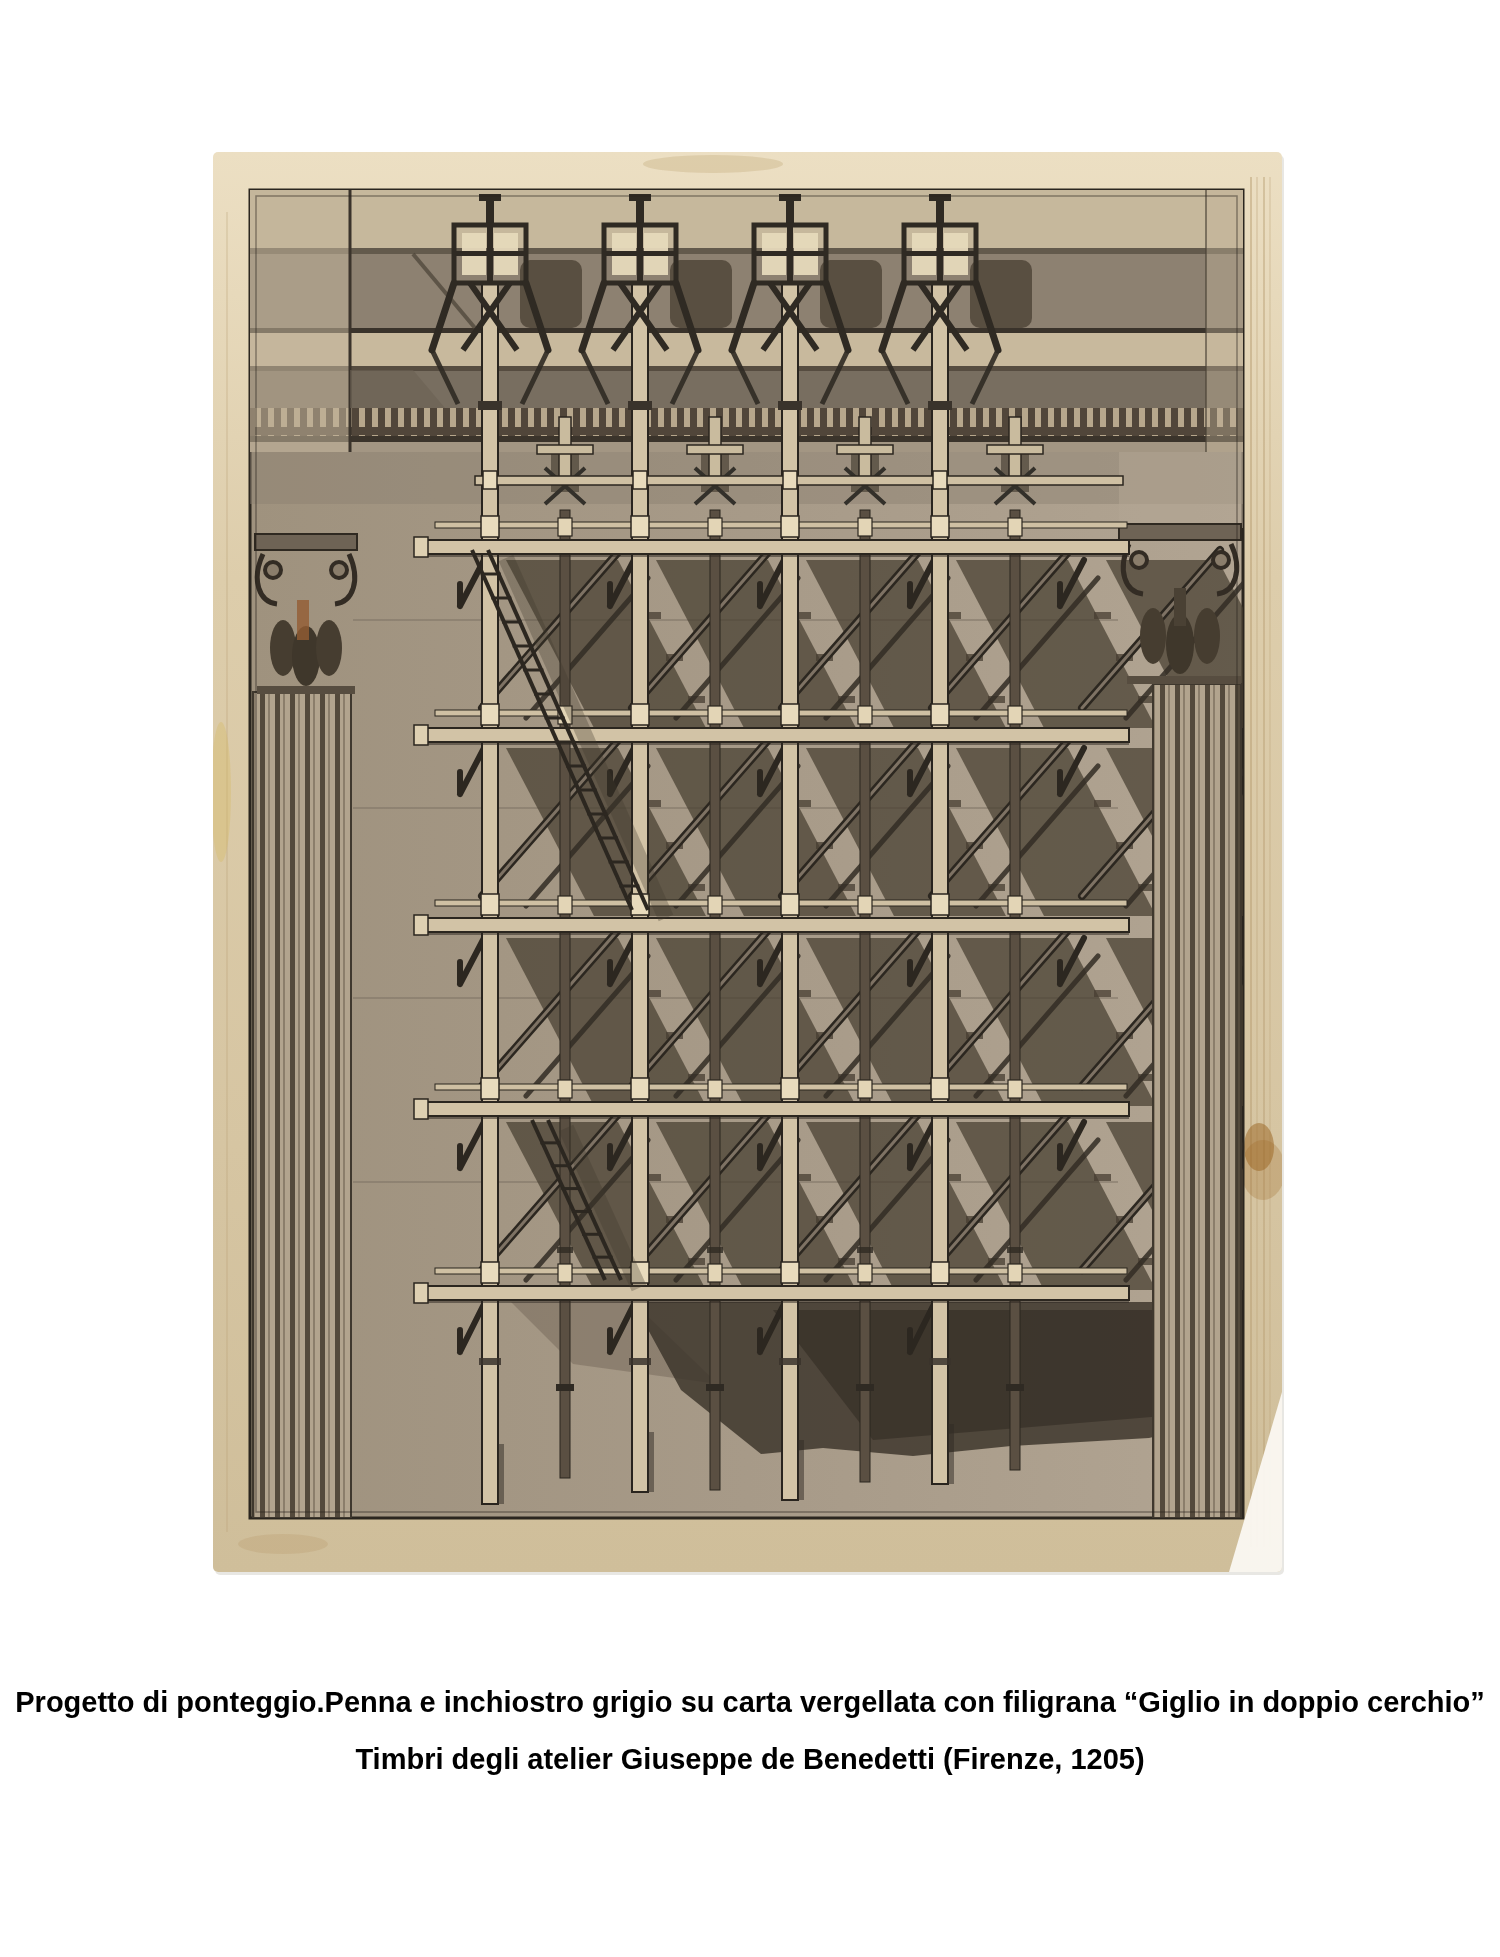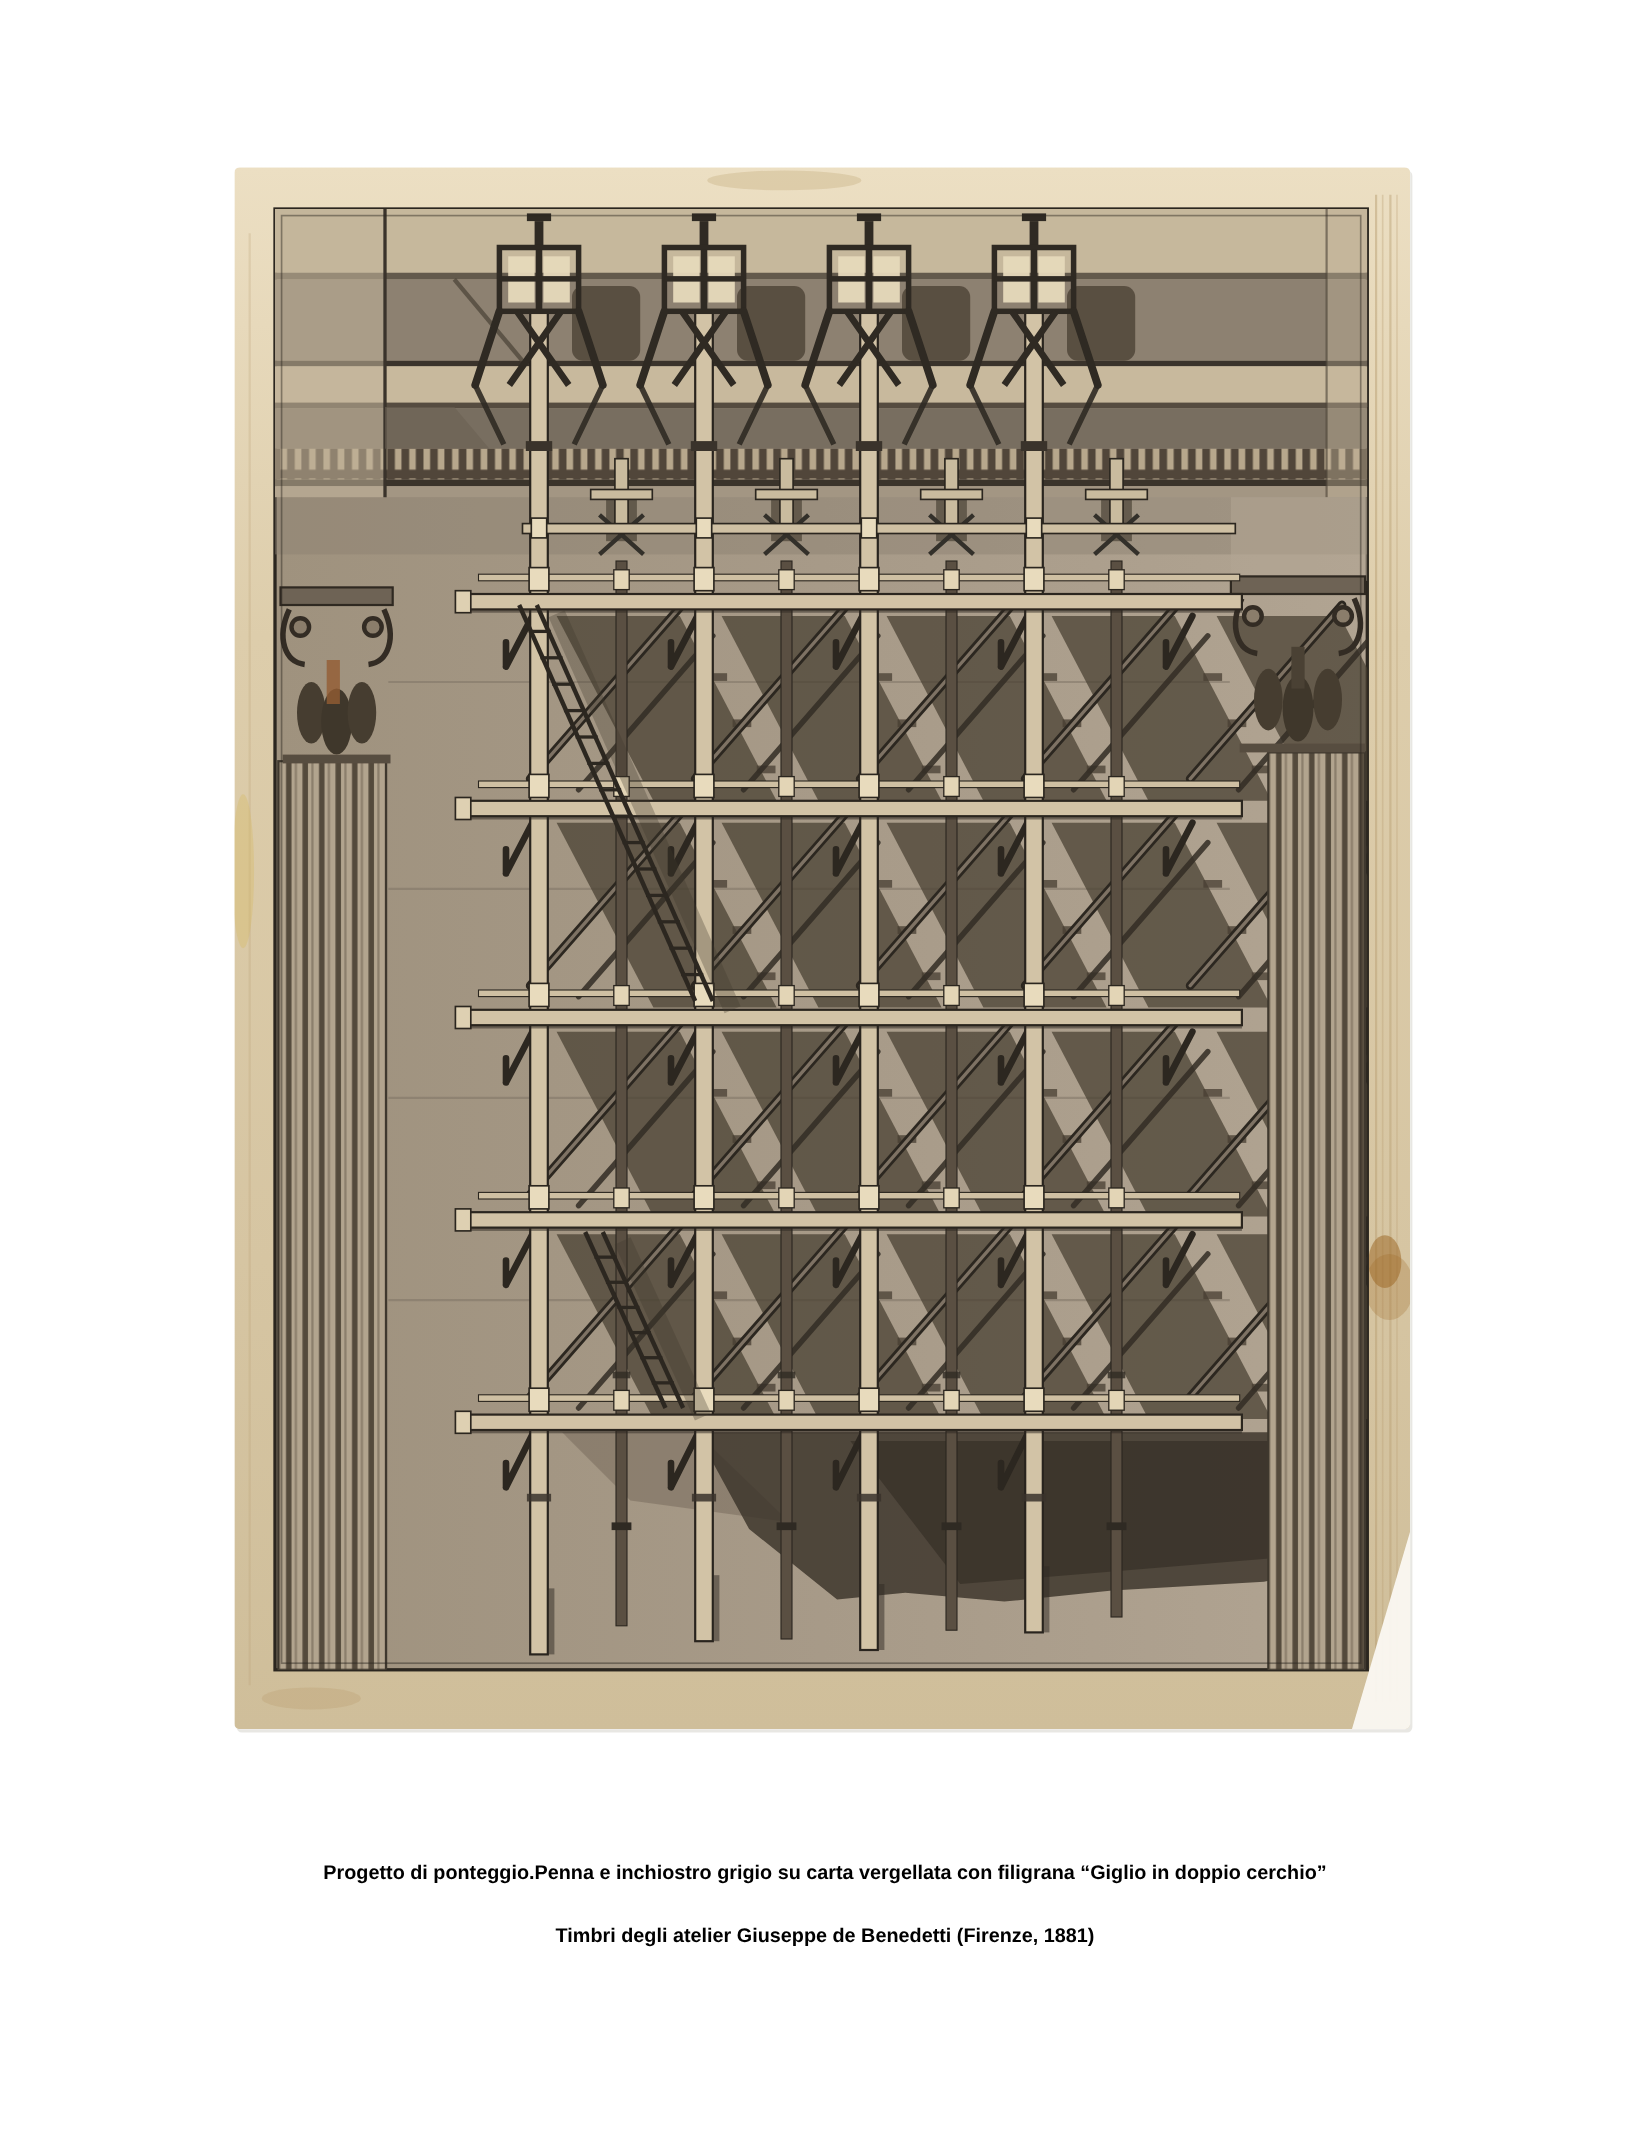--- a/index.html
+++ b/index.html
@@ -12,21 +12,21 @@
   .page{position:relative;width:1500px;height:1957px;background:var(--p-page_bg,#ffffff);}
   figure.scan{
     position:absolute;left:213px;top:152px;width:1069px;height:1420px;
     margin:0;padding:0;border-radius:5px;overflow:hidden;
     box-shadow:2px 3px 0 rgba(190,185,175,0.35);
   }
   figure.scan svg{display:block;width:1069px;height:1420px;}
   .caption{
     position:absolute;top:1689px;left:0;width:100%;
     text-align:center;font-weight:bold;
-    font-size:18px;line-height:27px;
+    font-size:29px;line-height:27px;
     color:var(--p-caption_text,#000000);
   }
   .caption p{margin:0;}
   .caption p + p{margin-top:30px;}
 </style>
 </head>
 <body>
 
 <div class="page">
 
@@ -406,16 +406,16 @@
           </g>
       </g>
 
       <rect x="43" y="44" width="981" height="1316" fill="none" stroke="#2b261f" stroke-width="1.5" opacity="0.45"></rect>
       <polygon points="1069,1240 1069,1420 1016,1420" fill="#fcfaf5" opacity="0.92"></polygon>
     </svg>
   </figure>
 
   <div class="caption">
     <p>Progetto di ponteggio.Penna e inchiostro grigio su carta vergellata con filigrana “Giglio in doppio cerchio”</p>
-    <p>Timbri degli atelier Giuseppe de Benedetti (Firenze, 1881)</p>
+    <p>Timbri degli atelier Giuseppe de Benedetti (Firenze, 1205)</p>
   </div>
 
 </div>
 
 </body></html>

